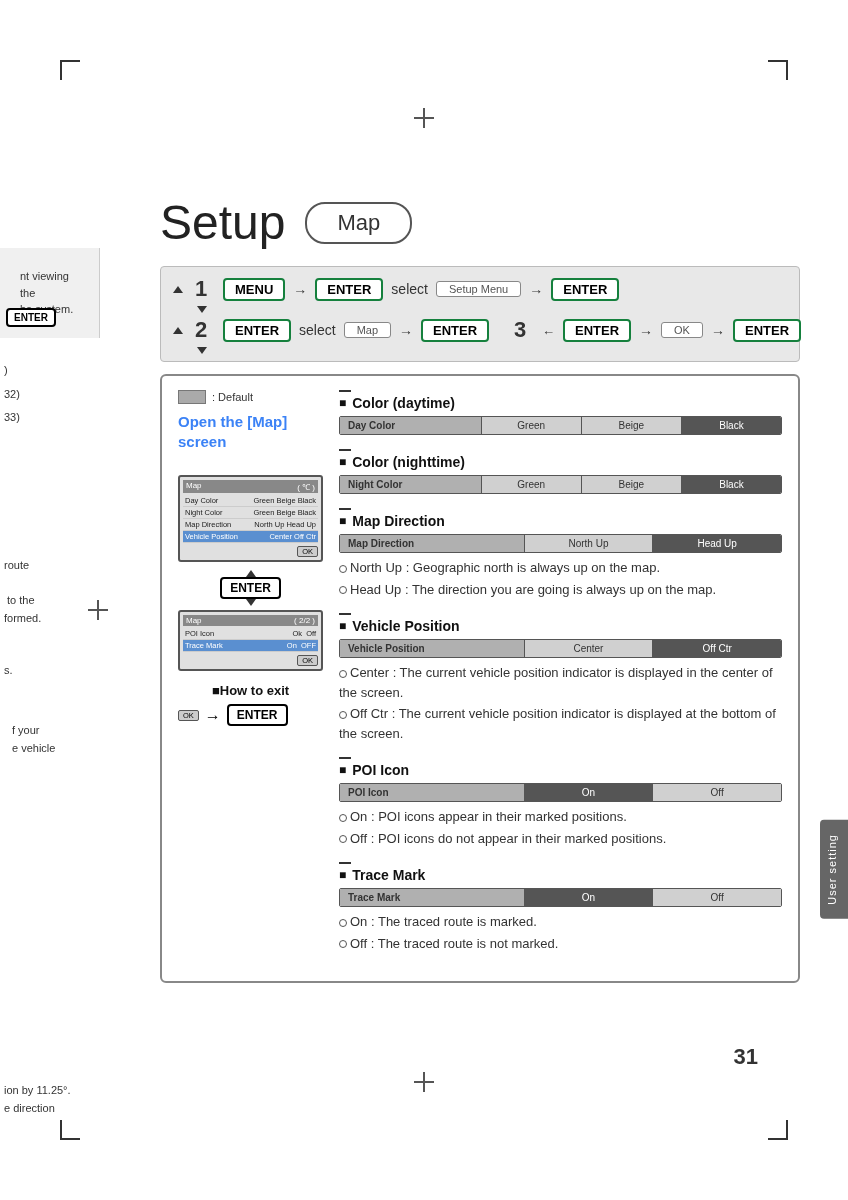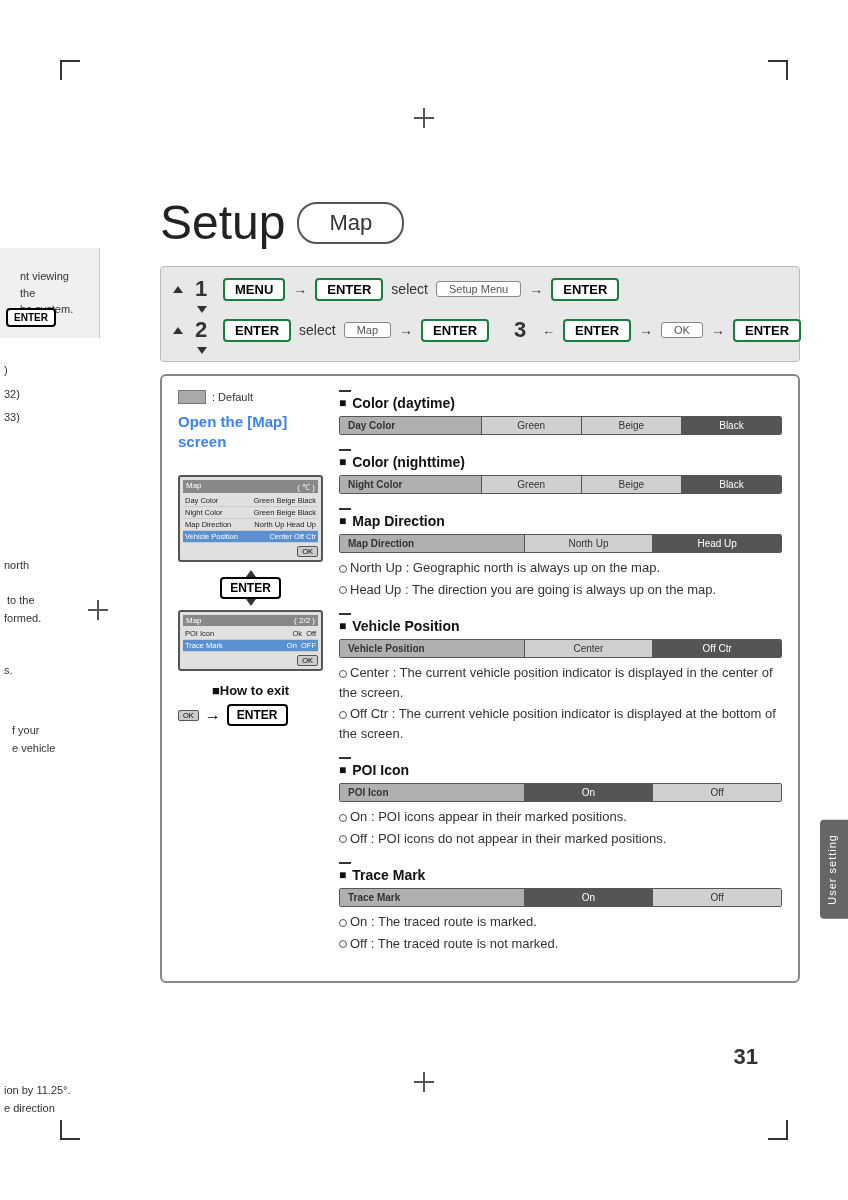--- a/index.html
+++ b/index.html
@@ -79,21 +79,21 @@
       position: absolute;
       left: 160px;
       top: 195px;
       width: 640px;
     }
 
     
     .title-area {
       display: flex;
       align-items: center;
-      gap: 12px;
+      gap: 20px;
       margin-bottom: 16px;
     }
     .page-title {
       font-size: 48px;
       font-weight: 300;
       color: #222;
     }
     .page-subtitle {
       border: 2px solid #555;
       border-radius: 20px;
@@ -429,21 +429,21 @@
   <span class="enter-btn-small">ENTER</span>
 </div>
 
 <div style="position:absolute; left:0; top:360px; width:95px; font-size:11px; color:#333; padding:2px 4px; line-height:1.6;">
   <div>)</div>
   <div style="margin-top:6px;">32)</div>
   <div style="margin-top:6px;">33)</div>
 </div>
 
 <div style="position:absolute; left:0; top:555px; width:100px; font-size:11px; color:#333; padding:2px 4px; line-height:1.6;">
-  north
+  route
 </div>
 <div style="position:absolute; left:0; top:590px; width:100px; font-size:11px; color:#333; padding:2px 4px; line-height:1.6;">
   <div>&nbsp;to the</div>
   <div>formed.</div>
 </div>
 <div style="position:absolute; left:0; top:660px; width:100px; font-size:11px; color:#333; padding:2px 4px; line-height:1.6;">s.</div>
 <div style="position:absolute; left:0; top:720px; width:100px; font-size:11px; color:#333; padding:2px 12px; line-height:1.6;">
   <div>f your</div>
   <div>e vehicle</div>
 </div>

